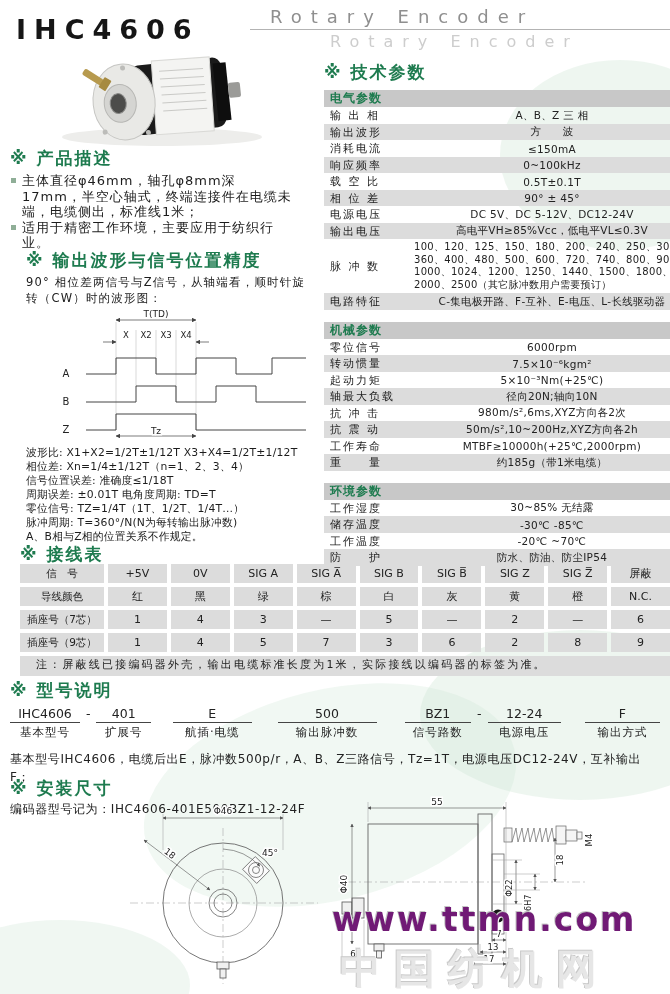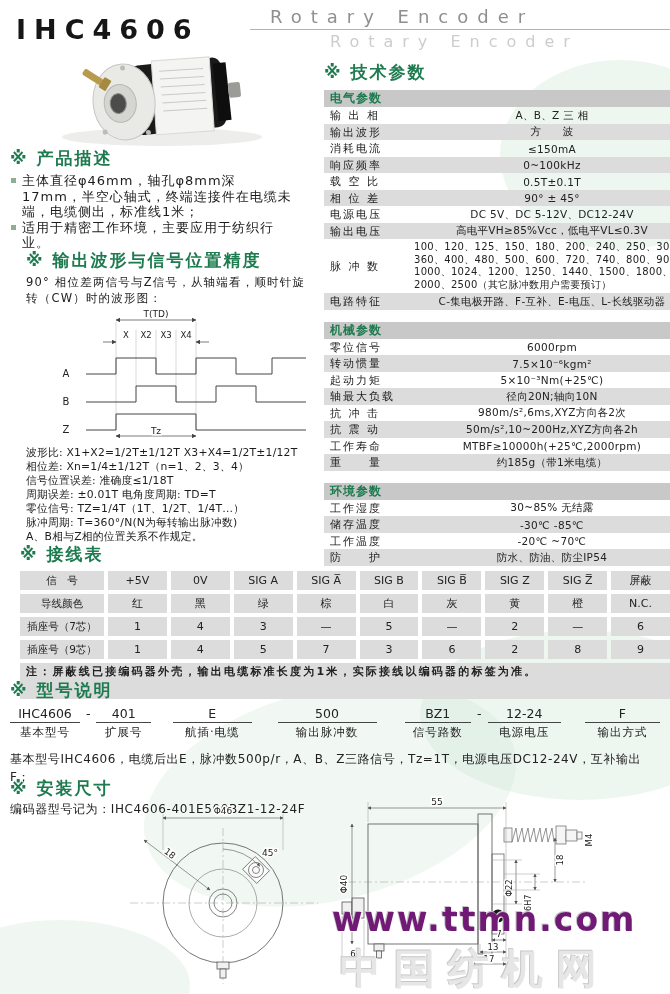--- a/index.html
+++ b/index.html
@@ -40,27 +40,27 @@
   .tbar{height:17px; line-height:17px; background:var(--bargray); color:var(--green); font-weight:bold;
         font-size:12px; padding-left:6px; letter-spacing:1px;}
   .trow{display:flex; align-items:center; min-height:16.5px; font-size:11px;}
   .trows > .trow:nth-child(even){background:var(--rowgray);}
   .tlabel{width:90px; padding-left:6px; letter-spacing:2px; flex-shrink:0; white-space:nowrap;}
   .tval{flex:1; text-align:center; font-size:10.5px; letter-spacing:.3px;}
   .trow.tall{align-items:center;}
   .trow.tall .tval{text-align:left; font-size:10px; line-height:12.5px; padding:2px 2px 2px 0;}
 
   .sec-wiring{left:20px; top:544px; width:650px;}
-  .wtable{margin-top:7px;}
+  .wtable{}
   .wrow{display:flex; gap:4px; margin-bottom:4px;}
   .wlabel{width:84px; flex-shrink:0; background:var(--rowgray); height:19px; line-height:19px;
           text-align:center; font-size:10.5px; letter-spacing:0;}
   .wcell{flex:1; background:var(--rowgray); height:19px; line-height:19px; text-align:center; font-size:11px;}
-  .wnote{margin-top:3px; background:var(--rowgray); height:36px; line-height:18px; font-size:11px;
-         letter-spacing:2.2px; padding-left:6px; white-space:nowrap;font-weight:bold;}
+  .wnote{margin-top:3px; background:var(--rowgray); height:20px; line-height:18px; font-size:11px;
+         letter-spacing:2.2px; padding-left:16px; white-space:nowrap;}
 
   .sec-model{left:10px; top:680px; width:650px;}
   .model-row{display:flex; align-items:flex-start; margin-top:6px;}
   .mseg{display:flex; flex-direction:column;}
   .mval{text-align:center; border-bottom:1px solid #444; font-size:12.5px; line-height:15px; padding:0 4px 1px 4px;}
   .mlab{text-align:center; font-size:11.5px; letter-spacing:1px; margin-top:2px; white-space:nowrap;}
   .mdash{font-size:12.5px; line-height:15px; padding:0 6px;}
   .model-desc{font-size:12px; letter-spacing:.6px; line-height:18px; margin-top:10px;}
   .model-desc2{font-size:12px; letter-spacing:.6px; line-height:18px; margin-top:14px;}
 

